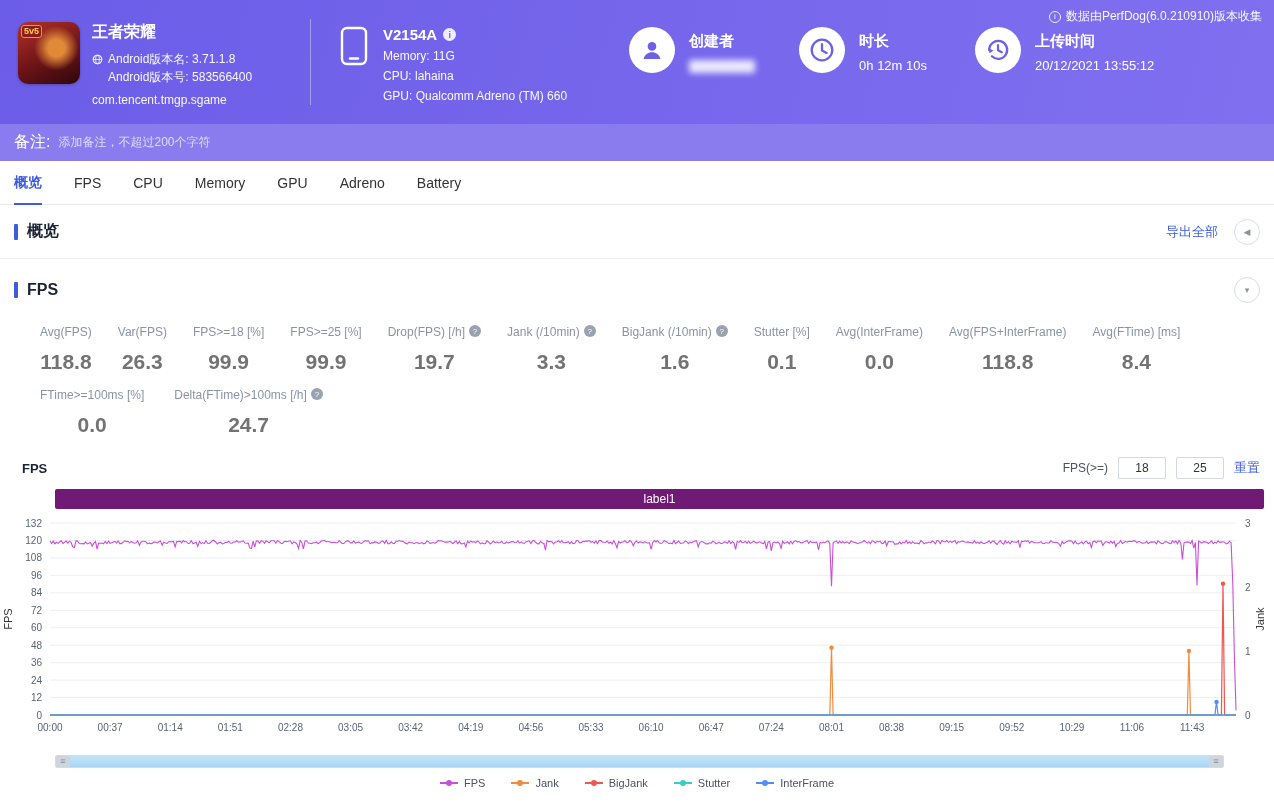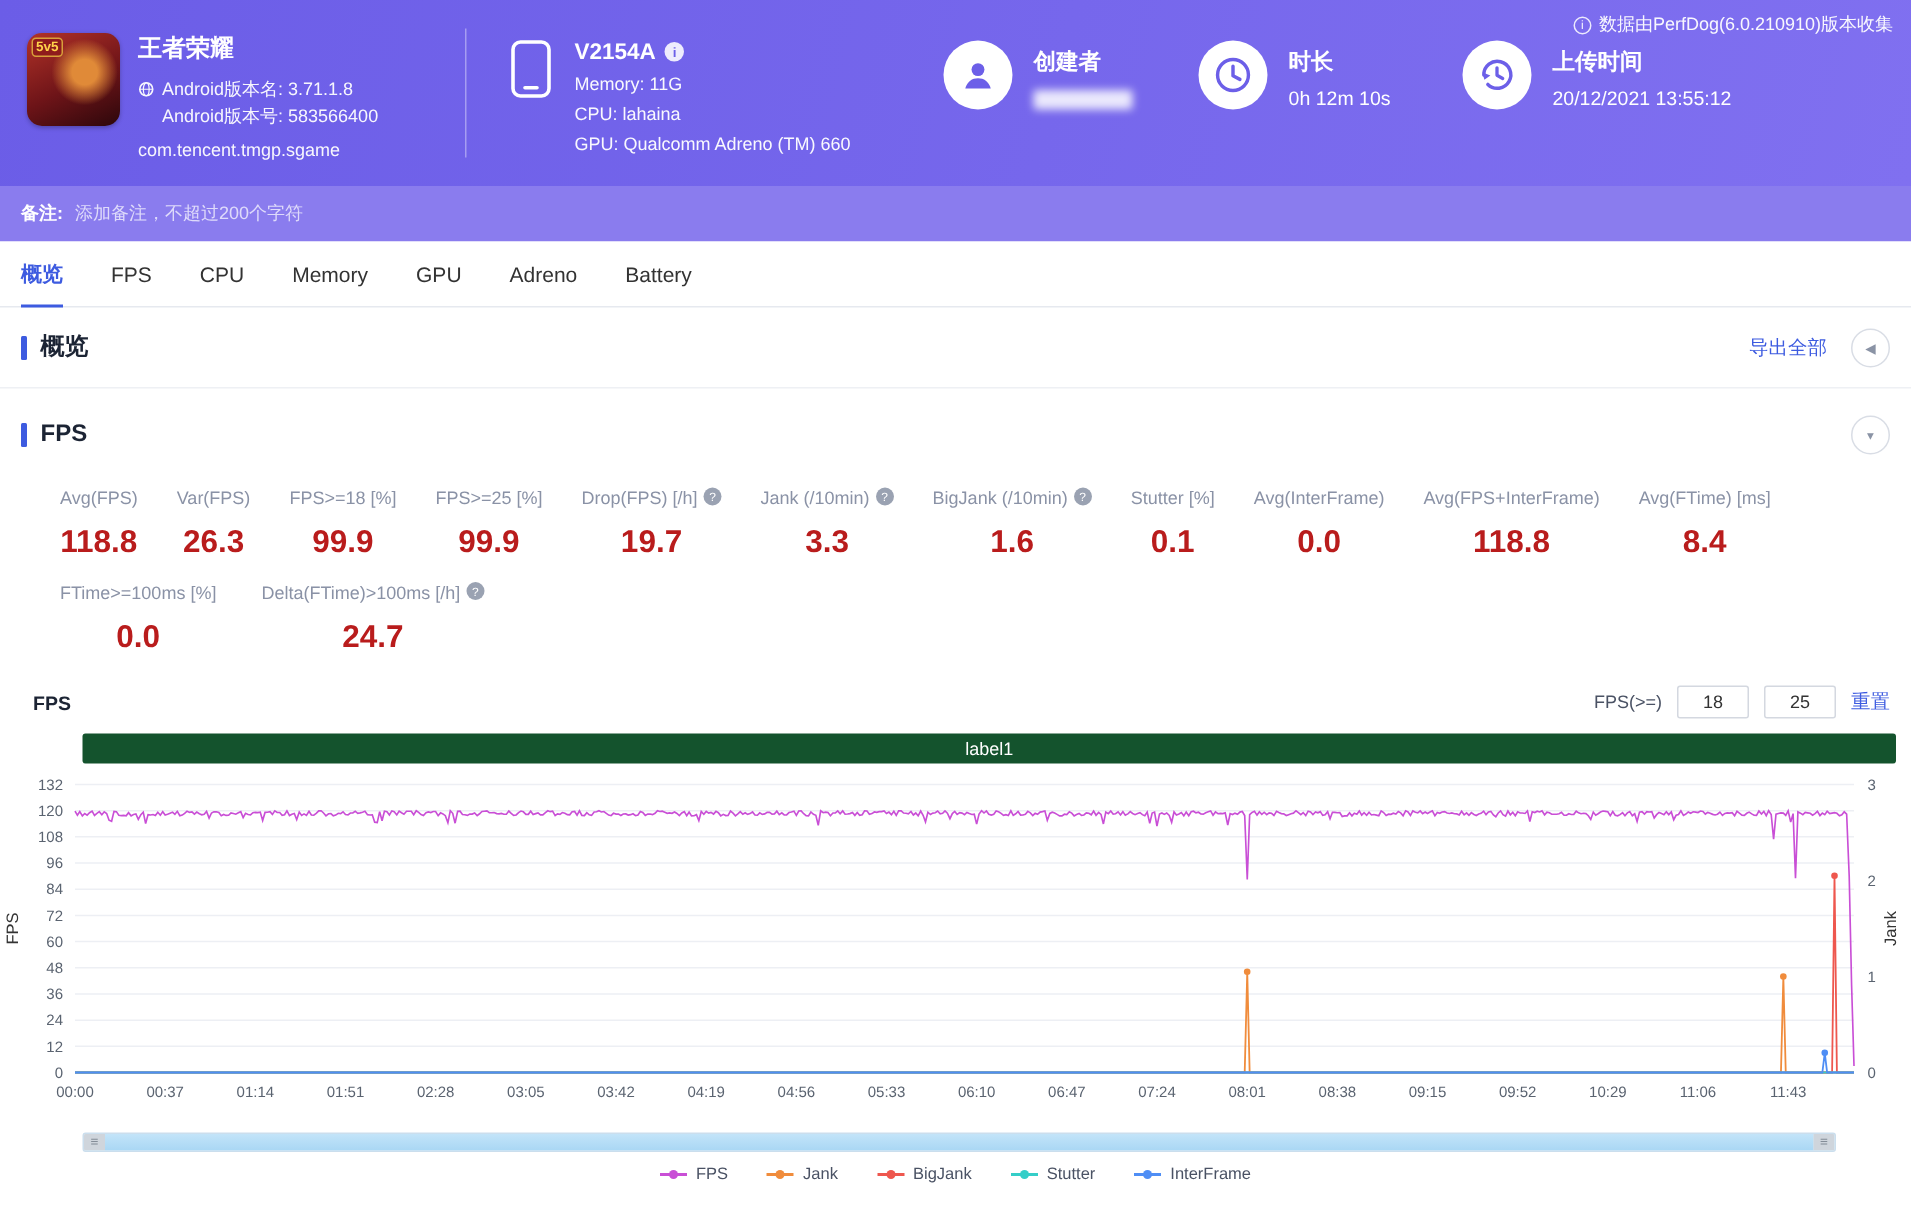--- a/index.html
+++ b/index.html
@@ -31,21 +31,21 @@
 .stat-value{font-size:13px;margin-top:7px;white-space:nowrap}
 .redacted{width:66px;height:13px;margin-top:9px;background:rgba(255,255,255,.85);border-radius:2px;filter:blur(3px)}
 .m-creator{margin-left:62px}
 .m-duration{margin-left:44px}
 .m-upload{margin-left:48px}
 .source-note{position:absolute;top:8px;right:12px;font-size:12px;display:flex;align-items:center;gap:5px;opacity:.95}
 .source-note .o-i{display:inline-flex;width:12px;height:12px;border-radius:50%;border:1px solid rgba(255,255,255,.9);font-size:8px;align-items:center;justify-content:center;font-style:normal}
 
 
 .remarks{height:37px;background:#8a7cee;color:#fff;display:flex;align-items:center;padding-left:14px;gap:8px;cursor:text}
-.rem-label{font-size:12px;font-weight:bold}
+.rem-label{font-size:16px;font-weight:normal}
 .rem-ph{font-size:12px;color:rgba(255,255,255,.72)}
 
 
 .tabs{height:44px;display:flex;align-items:stretch;padding-left:14px;border-bottom:1px solid #e6e9ef;background:#fff}
 .tab{font-size:14px;color:#333;display:flex;align-items:center;margin-right:32px;cursor:pointer;position:relative}
 .tab.active{color:#3d5be0;font-weight:bold}
 .tab.active::after{content:"";position:absolute;left:0;right:0;bottom:-1px;height:2px;background:#3d5be0}
 
 
 .sec-head{height:54px;display:flex;justify-content:space-between;align-items:center;padding:0 14px;border-bottom:1px solid #eef0f4}
@@ -54,29 +54,29 @@
 .blue-bar{width:4px;height:16px;background:#3d5be0;border-radius:1px}
 .sec-actions{display:flex;align-items:center;gap:16px}
 .link{color:#3d5be0;font-size:13px;text-decoration:none;cursor:pointer}
 .circle-btn{width:26px;height:26px;border-radius:50%;border:1px solid #d9dde5;background:#fff;color:#8a93a5;font-size:9px;display:flex;align-items:center;justify-content:center;cursor:pointer}
 
 
 .metrics{display:flex;padding:14px 0 0 40px;align-items:flex-start}
 .metric{text-align:center;margin-right:26px}
 .metrics.row2 .metric{margin-right:30px}
 .m-label{font-size:12px;color:#8a92a6;display:flex;align-items:flex-start;justify-content:center;gap:4px;white-space:nowrap}
-.m-value{font-size:21px;font-weight:bold;color:#b91c1c;margin-top:11px}
+.m-value{font-size:21px;font-weight:bold;color:#737373;margin-top:11px}
 .info-dot{display:inline-flex;width:12px;height:12px;border-radius:50%;background:#9aa2b2;color:#fff;font-size:8px;align-items:center;justify-content:center;cursor:pointer}
 
 
 .chart-head{margin-top:20px;display:flex;justify-content:space-between;align-items:center;padding:0 14px 0 22px}
 .chart-title{font-size:13px;font-weight:bold;color:#1c2434}
 .chart-controls{display:flex;align-items:center;gap:10px;font-size:12px;color:#4a5264}
 .chart-controls input{width:48px;height:22px;border:1px solid #d4d8e0;border-radius:2px;text-align:center;font-size:12px;color:#333;font-family:"Liberation Sans",sans-serif}
-.banner{margin:10px 10px 0 55px;height:20px;background:#14532d;border-radius:2px;color:#fff;font-size:12px;display:flex;align-items:center;justify-content:center}
+.banner{margin:10px 10px 0 55px;height:20px;background:#701a75;border-radius:2px;color:#fff;font-size:12px;display:flex;align-items:center;justify-content:center}
 #chart{display:block;margin-top:4px}
 #chart .tick{font-size:10px;fill:#5a6370}
 #chart .axis-title{font-size:11px;fill:#333}
 .scrollbar{margin:4px 50px 0 55px;height:13px;display:flex;align-items:stretch;border-radius:2px;overflow:hidden;background:#dff0fb;border:1px solid #c9dcEA;border-color:#cbdeed}
 .sb-handle{width:14px;background:#cfd5dc;color:#848d98;font-size:9px;line-height:11px;text-align:center;cursor:ew-resize;user-select:none}
 .sb-bar{flex:1;background:linear-gradient(#c3e4f9,#a9d7f4);cursor:grab}
 .legend{margin-top:9px;display:flex;justify-content:center;align-items:center;gap:26px;font-size:11px;color:#4a5264}
 .leg-item{display:flex;align-items:center;gap:6px;cursor:pointer}
 .leg-mark{position:relative;width:18px;height:2px;display:inline-block}
 .leg-mark::after{content:"";position:absolute;left:6px;top:-2px;width:6px;height:6px;border-radius:50%;background:inherit}

